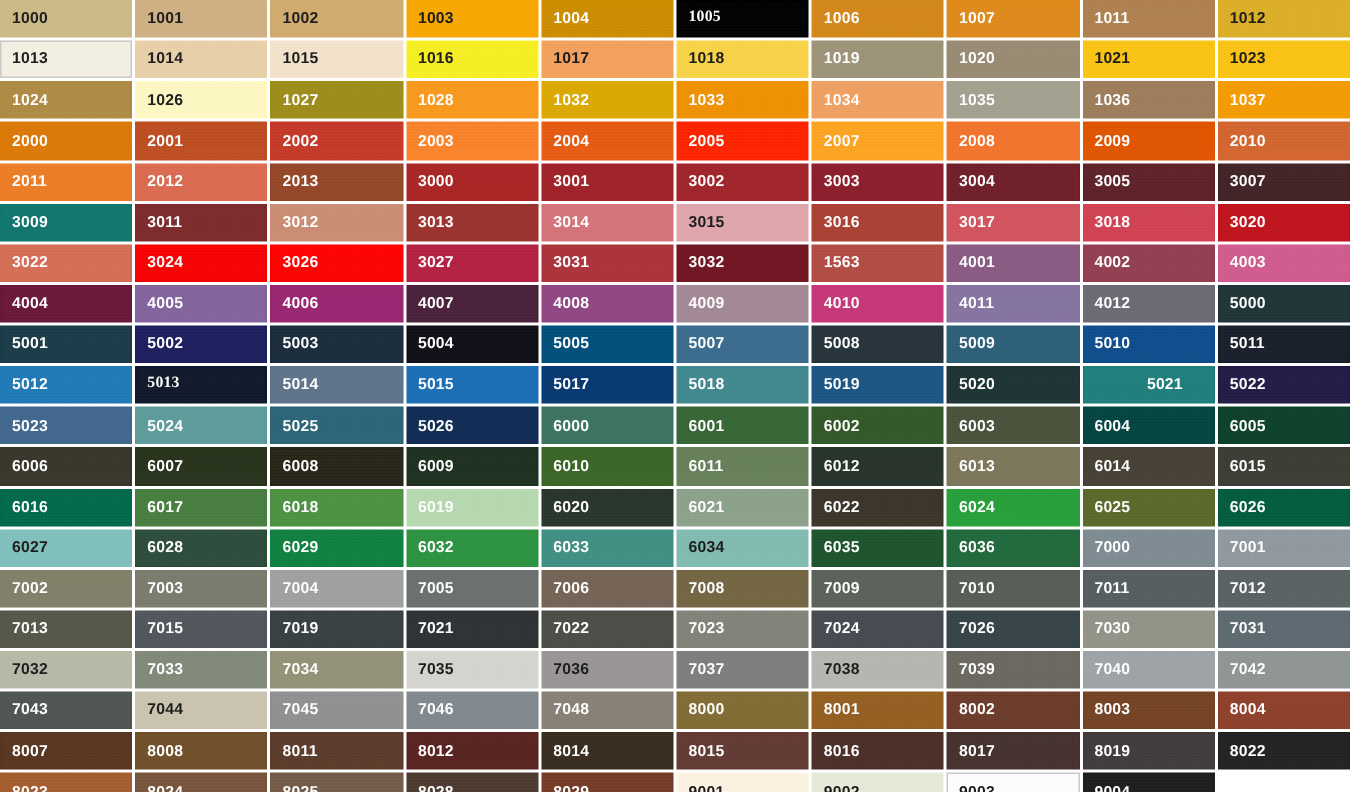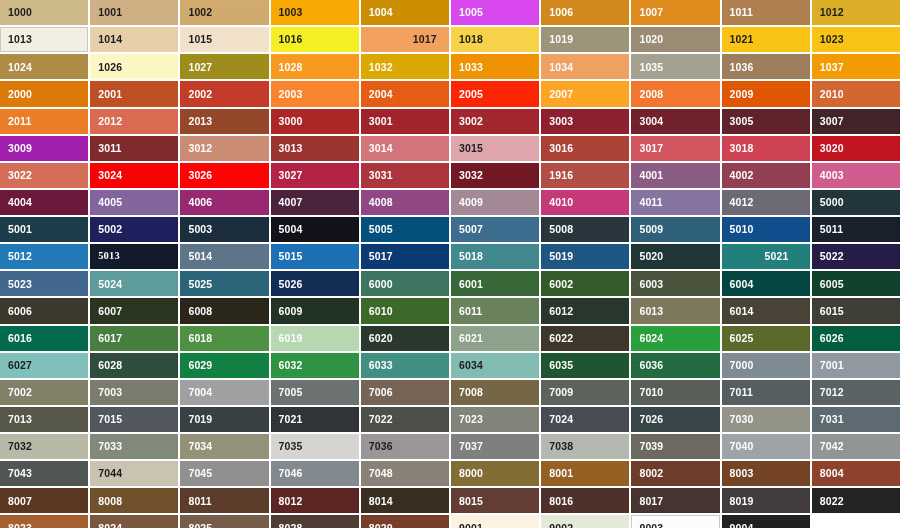--- a/index.html
+++ b/index.html
@@ -69,21 +69,21 @@
     </div>
     <div class="swatch" style="background: rgb(210, 170, 109);">
       <span class="code" style="color: rgb(26, 26, 26);">1002</span>
     </div>
     <div class="swatch" style="background: rgb(249, 168, 0);">
       <span class="code" style="color: rgb(26, 26, 26);">1003</span>
     </div>
     <div class="swatch" style="background: rgb(204, 142, 0);">
       <span class="code" style="color: rgb(255, 255, 255);">1004</span>
     </div>
-    <div class="swatch" style="background: #d946ef;">
+    <div class="swatch" style="background: #000000; font-family: Liberation Serif, serif;">
       <span class="code" style="color: rgb(255, 255, 255);">1005</span>
     </div>
     <div class="swatch" style="background: rgb(211, 136, 26);">
       <span class="code" style="color: rgb(255, 255, 255);">1006</span>
     </div>
     <div class="swatch" style="background: rgb(224, 138, 26);">
       <span class="code" style="color: rgb(255, 255, 255);">1007</span>
     </div>
     <div class="swatch" style="background: rgb(175, 128, 79);">
       <span class="code" style="color: rgb(255, 255, 255);">1011</span>
@@ -97,21 +97,21 @@
     <div class="swatch" style="background: rgb(232, 208, 169);">
       <span class="code" style="color: rgb(26, 26, 26);">1014</span>
     </div>
     <div class="swatch" style="background: rgb(244, 227, 203);">
       <span class="code" style="color: rgb(26, 26, 26);">1015</span>
     </div>
     <div class="swatch" style="background: rgb(247, 240, 34);">
       <span class="code" style="color: rgb(26, 26, 26);">1016</span>
     </div>
     <div class="swatch" style="background: rgb(244, 161, 94);">
-      <span class="code" style="color: rgb(26, 26, 26); margin-left: 44px;">1017</span>
+      <span class="code" style="color: rgb(26, 26, 26);">1017</span>
     </div>
     <div class="swatch" style="background: rgb(249, 212, 72);">
       <span class="code" style="color: rgb(26, 26, 26);">1018</span>
     </div>
     <div class="swatch" style="background: rgb(158, 148, 120);">
       <span class="code" style="color: rgb(255, 255, 255);">1019</span>
     </div>
     <div class="swatch" style="background: rgb(154, 140, 115);">
       <span class="code" style="color: rgb(255, 255, 255);">1020</span>
     </div>
@@ -204,21 +204,21 @@
     </div>
     <div class="swatch" style="background: rgb(112, 31, 41);">
       <span class="code" style="color: rgb(255, 255, 255);">3004</span>
     </div>
     <div class="swatch" style="background: rgb(94, 32, 40);">
       <span class="code" style="color: rgb(255, 255, 255);">3005</span>
     </div>
     <div class="swatch" style="background: rgb(64, 34, 37);">
       <span class="code" style="color: rgb(255, 255, 255);">3007</span>
     </div>
-    <div class="swatch" style="background: #a21caf;">
+    <div class="swatch" style="background: #0f766e;">
       <span class="code" style="color: rgb(255, 255, 255);">3009</span>
     </div>
     <div class="swatch" style="background: rgb(126, 41, 44);">
       <span class="code" style="color: rgb(255, 255, 255);">3011</span>
     </div>
     <div class="swatch" style="background: rgb(203, 141, 115);">
       <span class="code" style="color: rgb(255, 255, 255);">3012</span>
     </div>
     <div class="swatch" style="background: rgb(156, 50, 46);">
       <span class="code" style="color: rgb(255, 255, 255);">3013</span>
@@ -253,21 +253,21 @@
     <div class="swatch" style="background: rgb(180, 32, 65);">
       <span class="code" style="color: rgb(255, 255, 255);">3027</span>
     </div>
     <div class="swatch" style="background: rgb(172, 50, 59);">
       <span class="code" style="color: rgb(255, 255, 255);">3031</span>
     </div>
     <div class="swatch" style="background: rgb(113, 21, 33);">
       <span class="code" style="color: rgb(255, 255, 255);">3032</span>
     </div>
     <div class="swatch" style="background: rgb(178, 76, 67);">
-      <span class="code" style="color: rgb(255, 255, 255);">1916</span>
+      <span class="code" style="color: rgb(255, 255, 255);">1563</span>
     </div>
     <div class="swatch" style="background: rgb(138, 90, 131);">
       <span class="code" style="color: rgb(255, 255, 255);">4001</span>
     </div>
     <div class="swatch" style="background: rgb(147, 61, 80);">
       <span class="code" style="color: rgb(255, 255, 255);">4002</span>
     </div>
     <div class="swatch" style="background: rgb(209, 91, 143);">
       <span class="code" style="color: rgb(255, 255, 255);">4003</span>
     </div>

